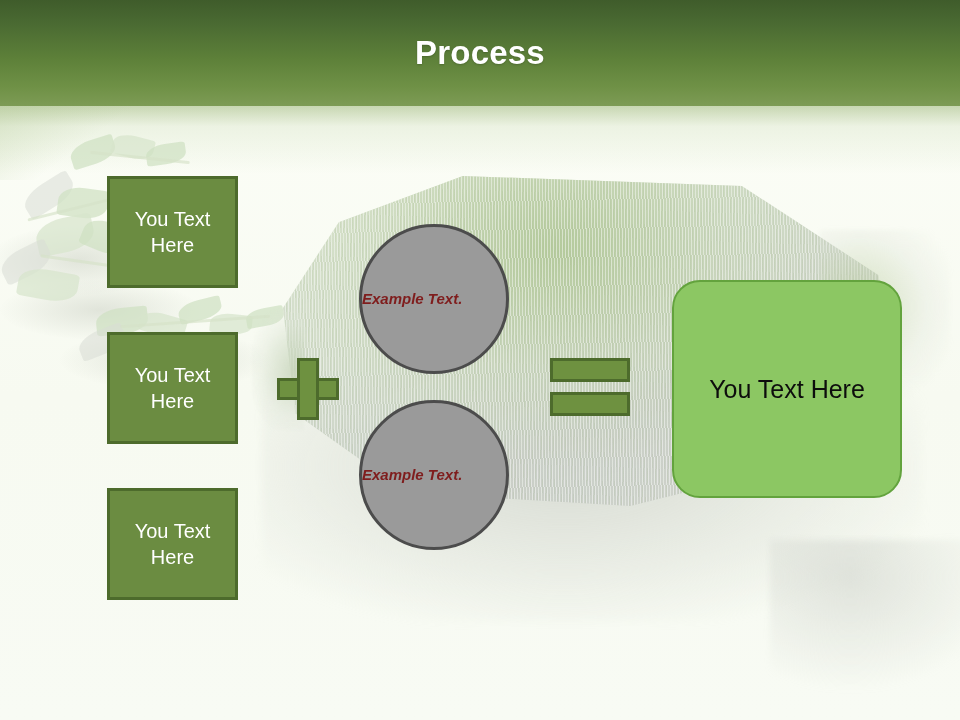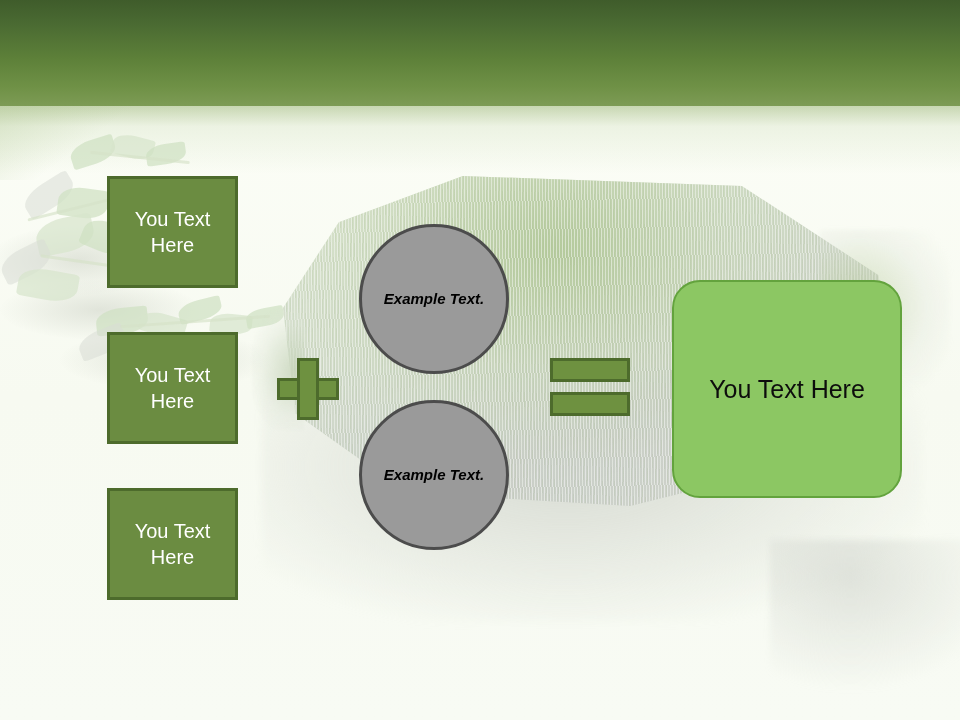--- a/index.html
+++ b/index.html
@@ -167,23 +167,23 @@
   .circle {
     position: absolute;
     width: 150px;
     height: 150px;
     border-radius: 50%;
     background: #9a9a9a;
     border: 3px solid #4c4c4c;
     box-sizing: border-box;
     display: flex;
     align-items: center;
-    justify-content: center;
+    justify-content: flex-start;
     text-align: center;
-    color: #000000;
+    color: #7f1d1d;
     font-size: 15px;
     font-weight: bold;
     font-style: italic;
     line-height: 24px;
   }
 
   
   .plus { position: absolute; left: 277px; top: 358px; width: 62px; height: 62px; }
   .plus .bar {
     position: absolute;
@@ -270,21 +270,21 @@
 
   <div class="mound-shadow"></div>
   <div class="mound-top"></div>
   <div class="mound-green"></div>
   <div class="mound-fuzz"></div>
   <div class="mound-left-tuft"></div>
   <div class="mound-right-glow"></div>
   <div class="mound-br-shadow"></div>
 
   <div class="title-band"></div>
-  <div class="title-text"></div>
+  <div class="title-text"><span class="title-strong">Process</span></div>
 
   <div class="sq-box" style="left:107px; top:176px;">
     <span class="lbl">You Text Here</span>
   </div>
   <div class="sq-box" style="left:107px; top:332px;">
     <span class="lbl">You Text Here</span>
   </div>
   <div class="sq-box" style="left:107px; top:488px;">
     <span class="lbl">You Text Here</span>
   </div>

